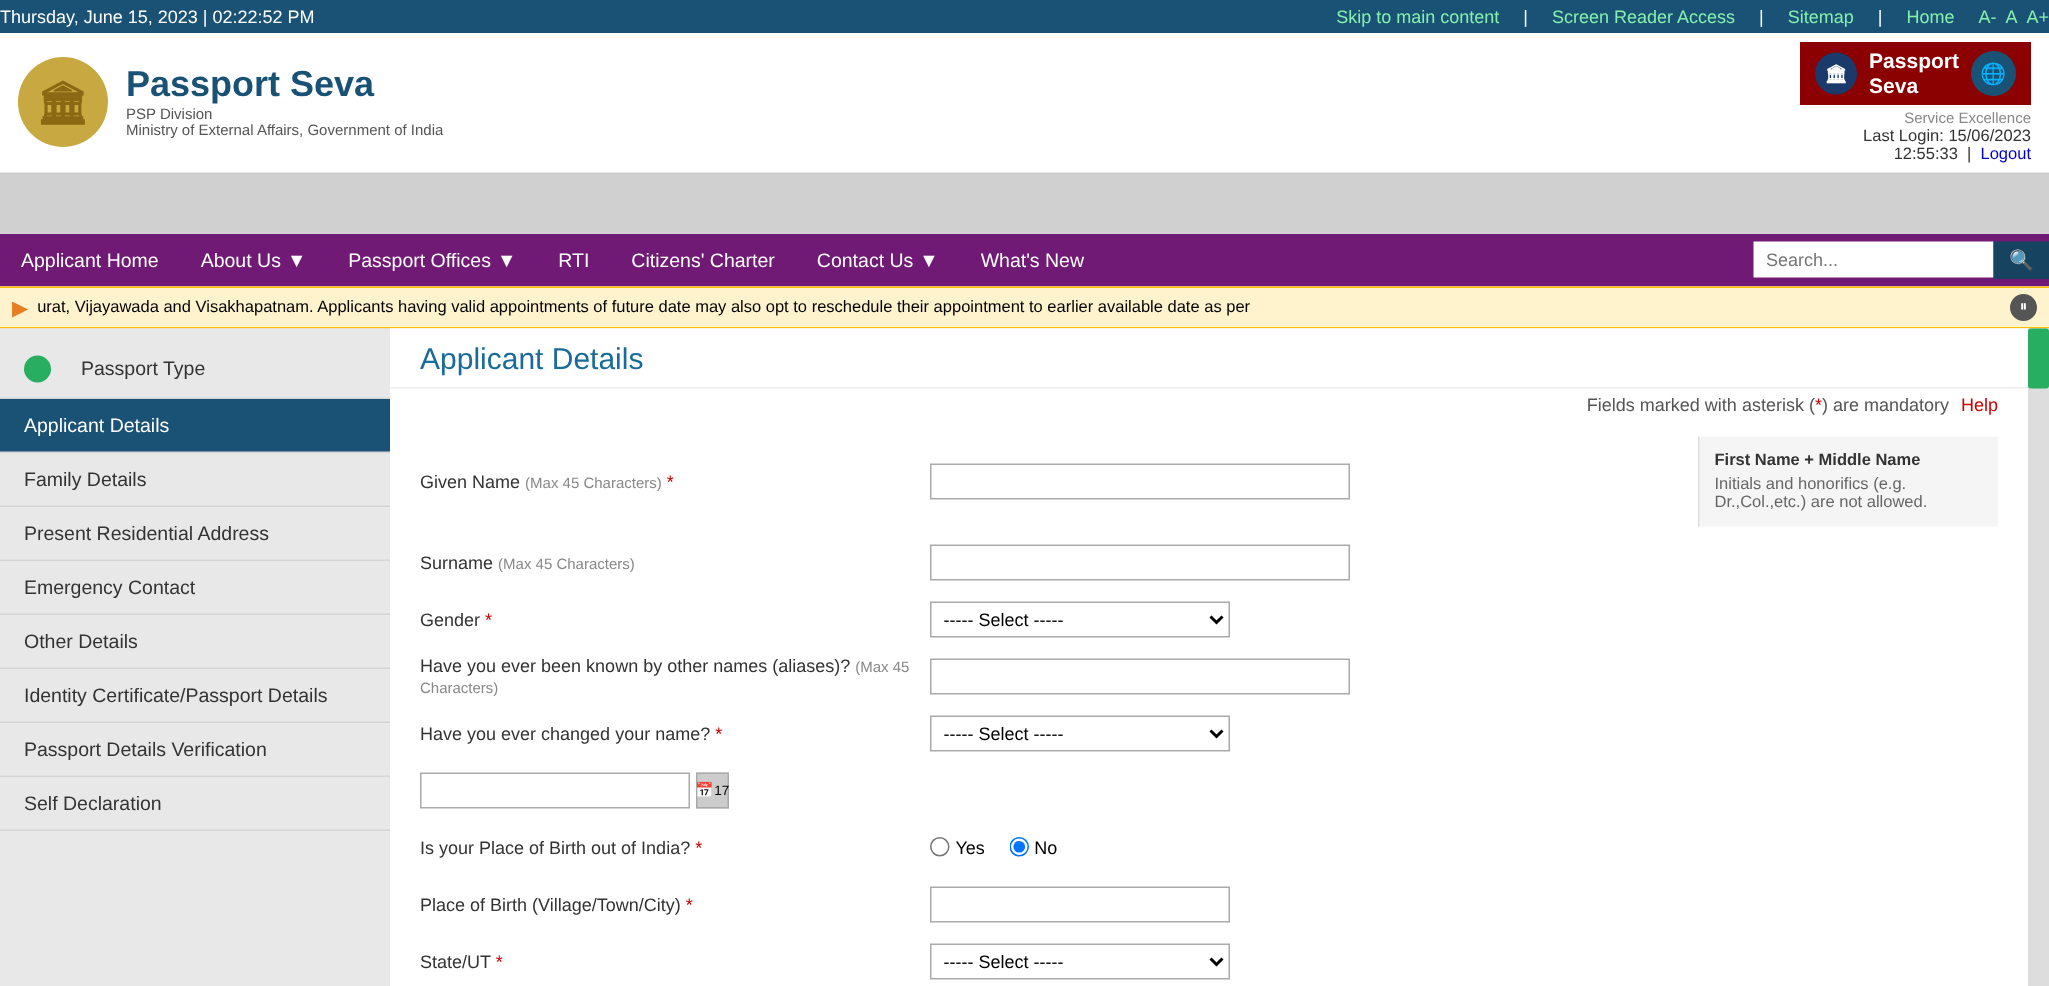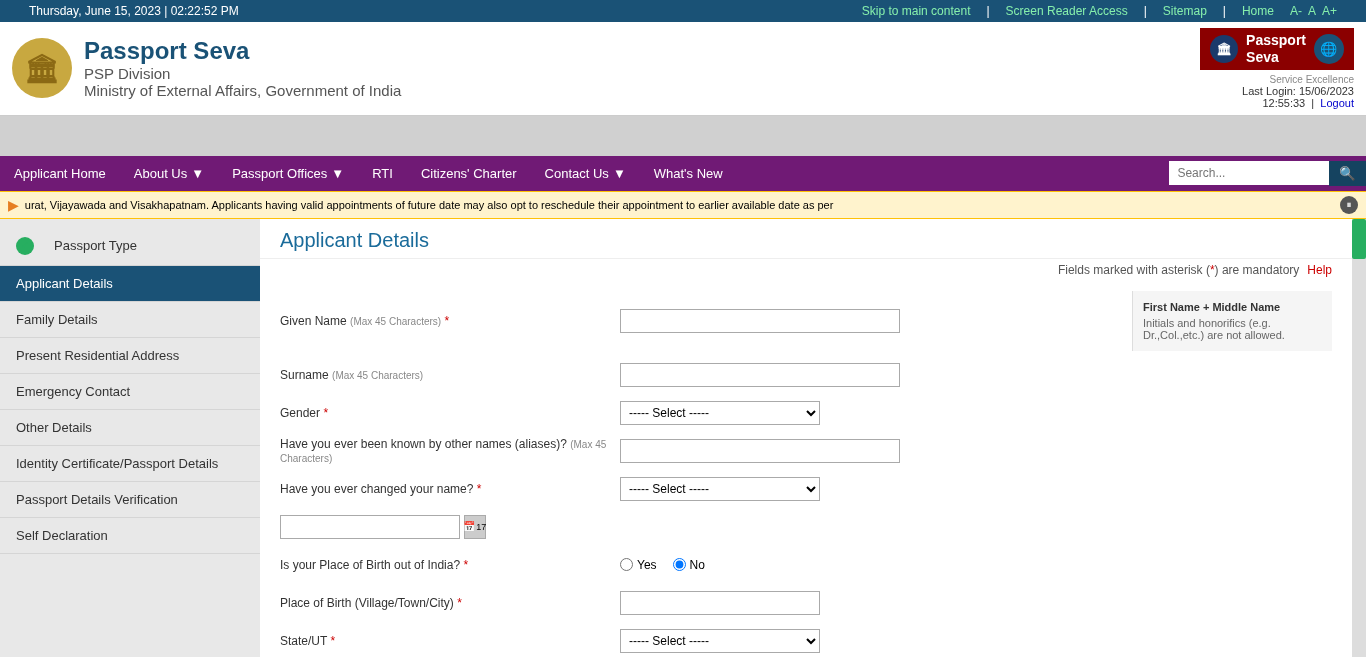--- a/index.html
+++ b/index.html
@@ -5,21 +5,21 @@
     * { margin: 0; padding: 0; box-sizing: border-box; }
     body { font-family: Arial, sans-serif; font-size: 13px; background: #d0d0d0; width: 1366px; }
 
     
     .top-bar {
       background: #1a5276;
       color: white;
       display: flex;
       justify-content: space-between;
       align-items: flex-start;
-      padding: 4px 29px;
+      padding: 4px 0;
       font-size: 12px;
     }
     .top-bar-right { display: flex; gap: 16px; align-items: center; }
     .top-bar-right a { color: #86efac; text-decoration: none; }
     .font-size-controls { display: flex; gap: 6px; align-items: center; }
     .font-btn { color: white; cursor: pointer; text-decoration: none; }
 
     
     .header {
       background: white;
@@ -31,21 +31,21 @@
     }
     .header-left { display: flex; align-items: center; gap: 12px; }
     .logo-img {
       width: 60px; height: 60px;
       background: #c8a840;
       border-radius: 50%;
       display: flex; align-items: center; justify-content: center;
       font-size: 10px; color: #333; font-weight: bold;
     }
     .org-name { font-size: 24px; font-weight: bold; color: #1a5276; }
-    .org-sub { font-size: 15px; color: #555; }
+    .org-sub { font-size: 10px; color: #555; }
     .header-right { display: flex; flex-direction: column; align-items: flex-end; }
     .passport-seva-logo {
       background: #8B0000;
       color: white;
       padding: 4px 10px;
       font-size: 14px;
       font-weight: bold;
       display: flex;
       align-items: center;
       gap: 8px;

